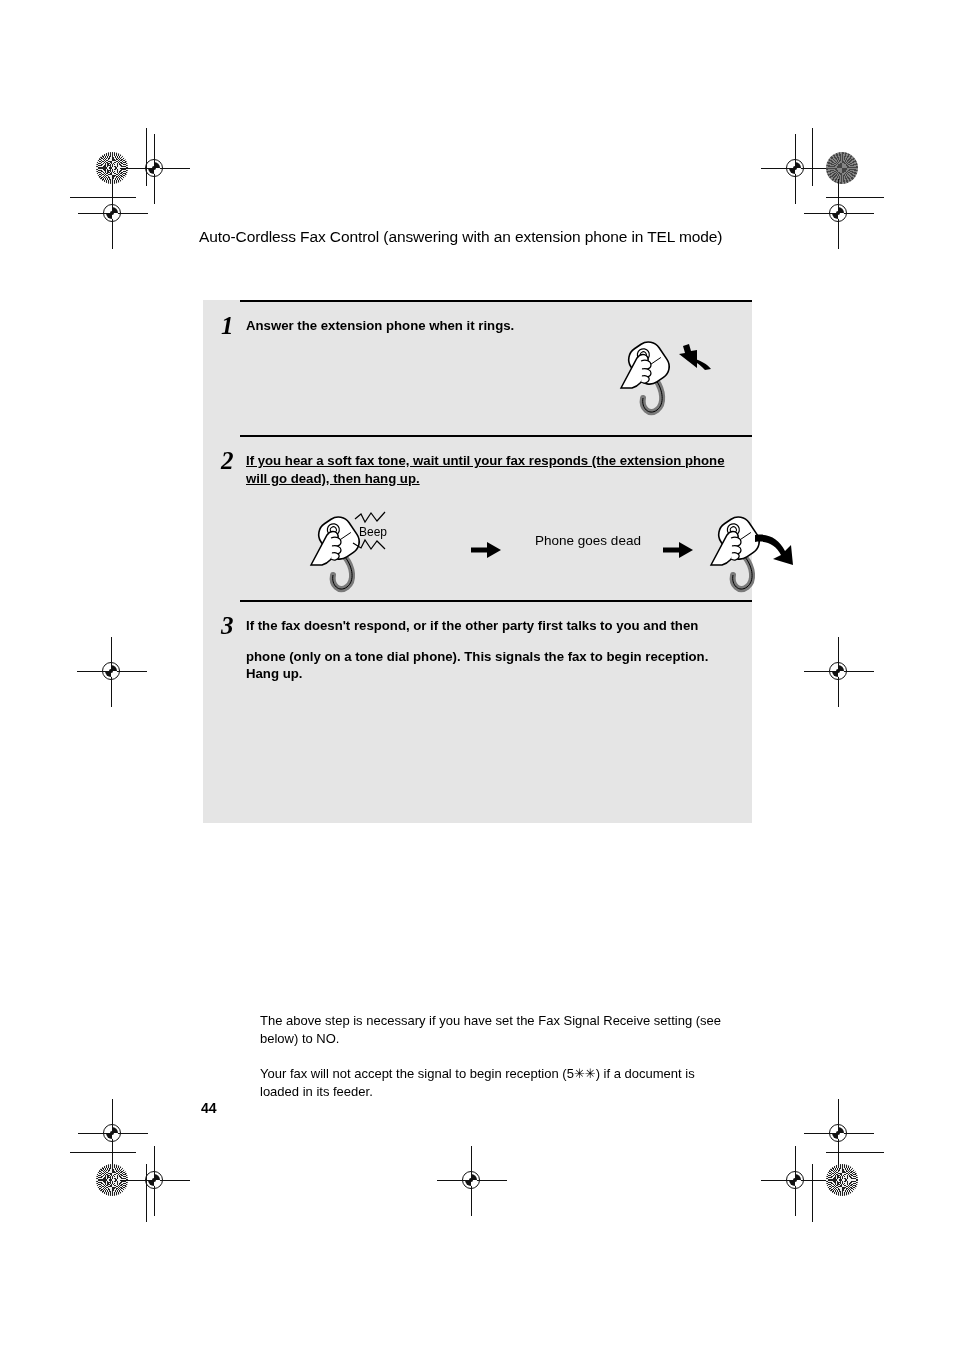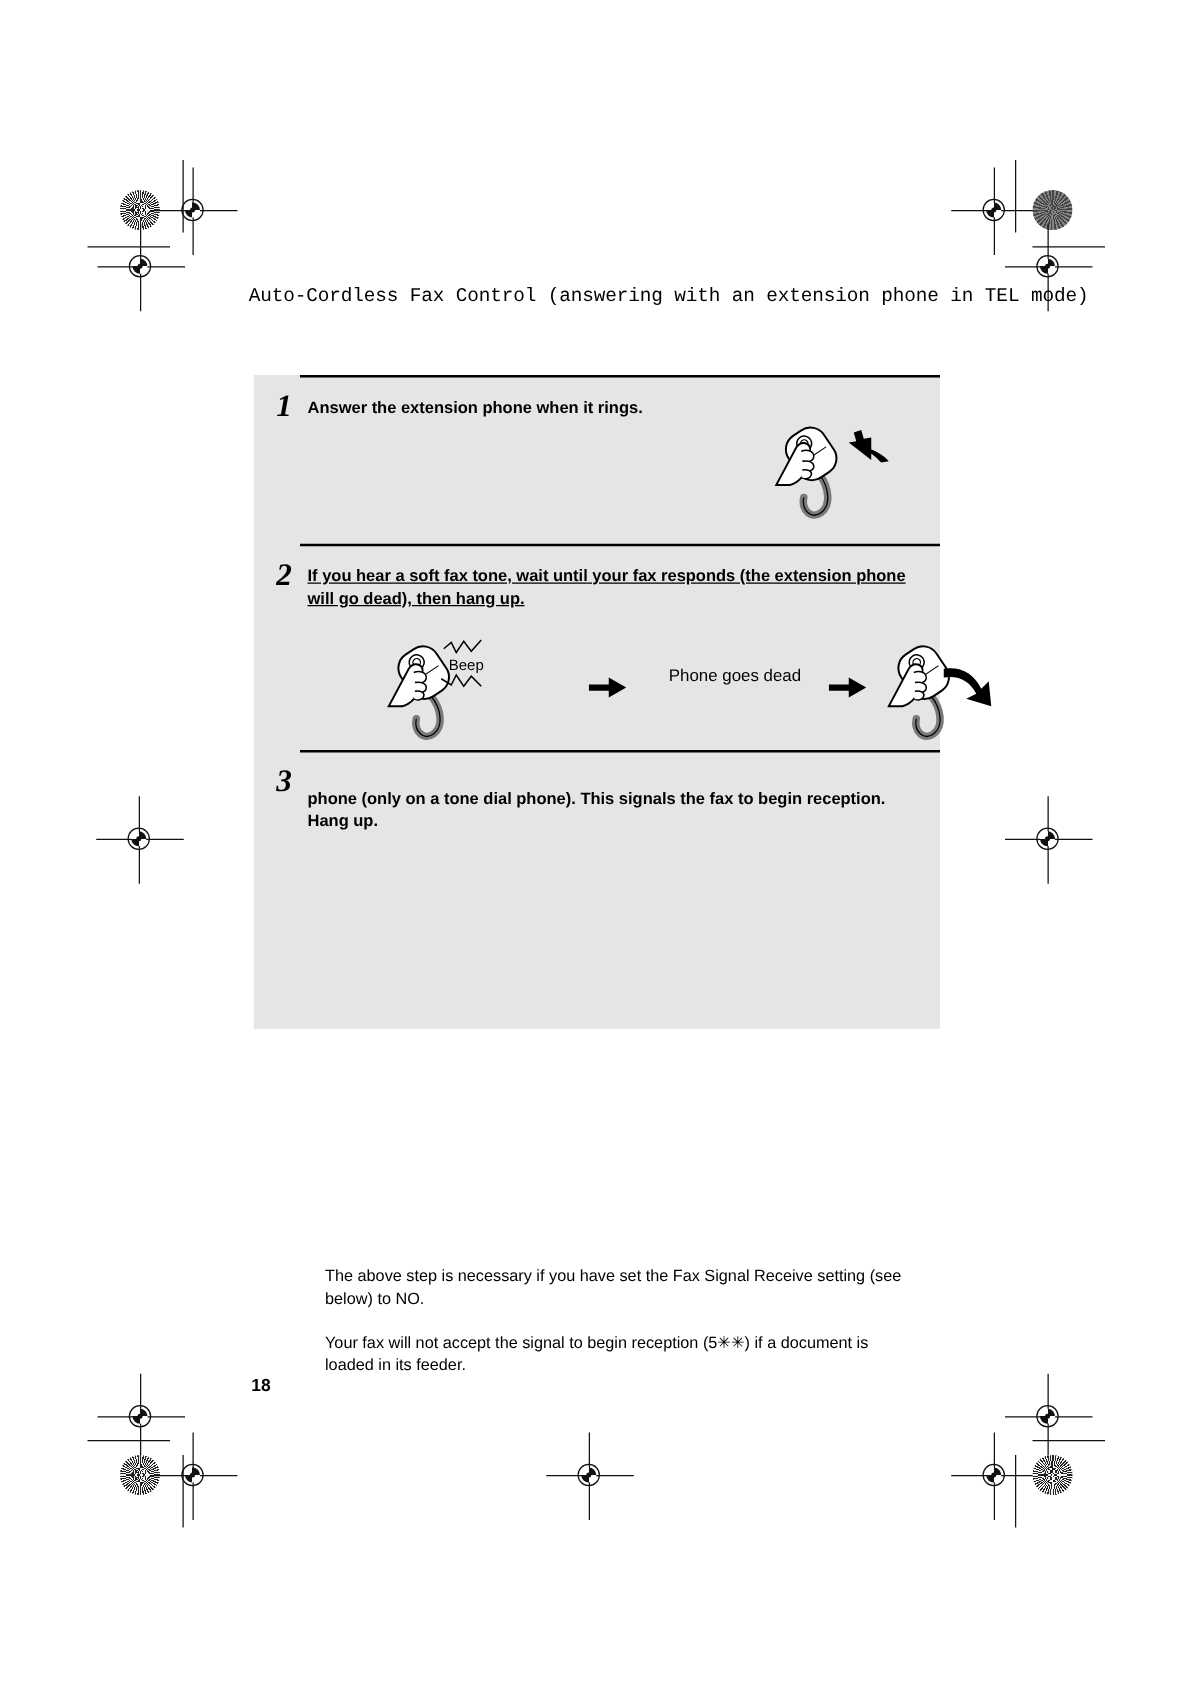--- a/index.html
+++ b/index.html
@@ -76,21 +76,20 @@
   .trim-v { width: 1px; background: #111; }
 
   
   .page-title {
     position: absolute;
     left: 199px;
     top: 228px;
     font-size: 15.5px;
     letter-spacing: -0.1px;
     white-space: nowrap;
-    font-family: Liberation Mono, monospace;
   }
 
   .steps-box {
     position: absolute;
     left: 203px;
     top: 300px;
     width: 549px;
     height: 523px;
     background: #e5e5e5;
   }
@@ -411,23 +410,24 @@
             <path d="M62 34 C76 32, 86 38, 92 50 L98 44 L100 64 L80 58 L88 54 C83 44, 74 39, 62 41 Z" fill="#000"></path>
           </g>
         </svg>
       </div>
     </div>
   </div>
 
   <div class="step step3">
     <div class="step-num">3</div>
     <div class="step-body">
+      <div>If the fax doesn't respond, or if the other party first talks to you and then</div>
       <div class="step3-line3">phone (only on a tone dial phone). This signals the fax to begin reception. Hang up.</div>
     </div>
 
     <div class="notes">
       <p>The above step is necessary if you have set the Fax Signal Receive setting (see below) to NO.</p>
       <p>Your fax will not accept the signal to begin reception (5✳✳) if a document is loaded in its feeder.</p>
     </div>
   </div>
 </div>
 
-<div class="page-number">18</div>
+<div class="page-number">44</div>
 
 </body></html>

